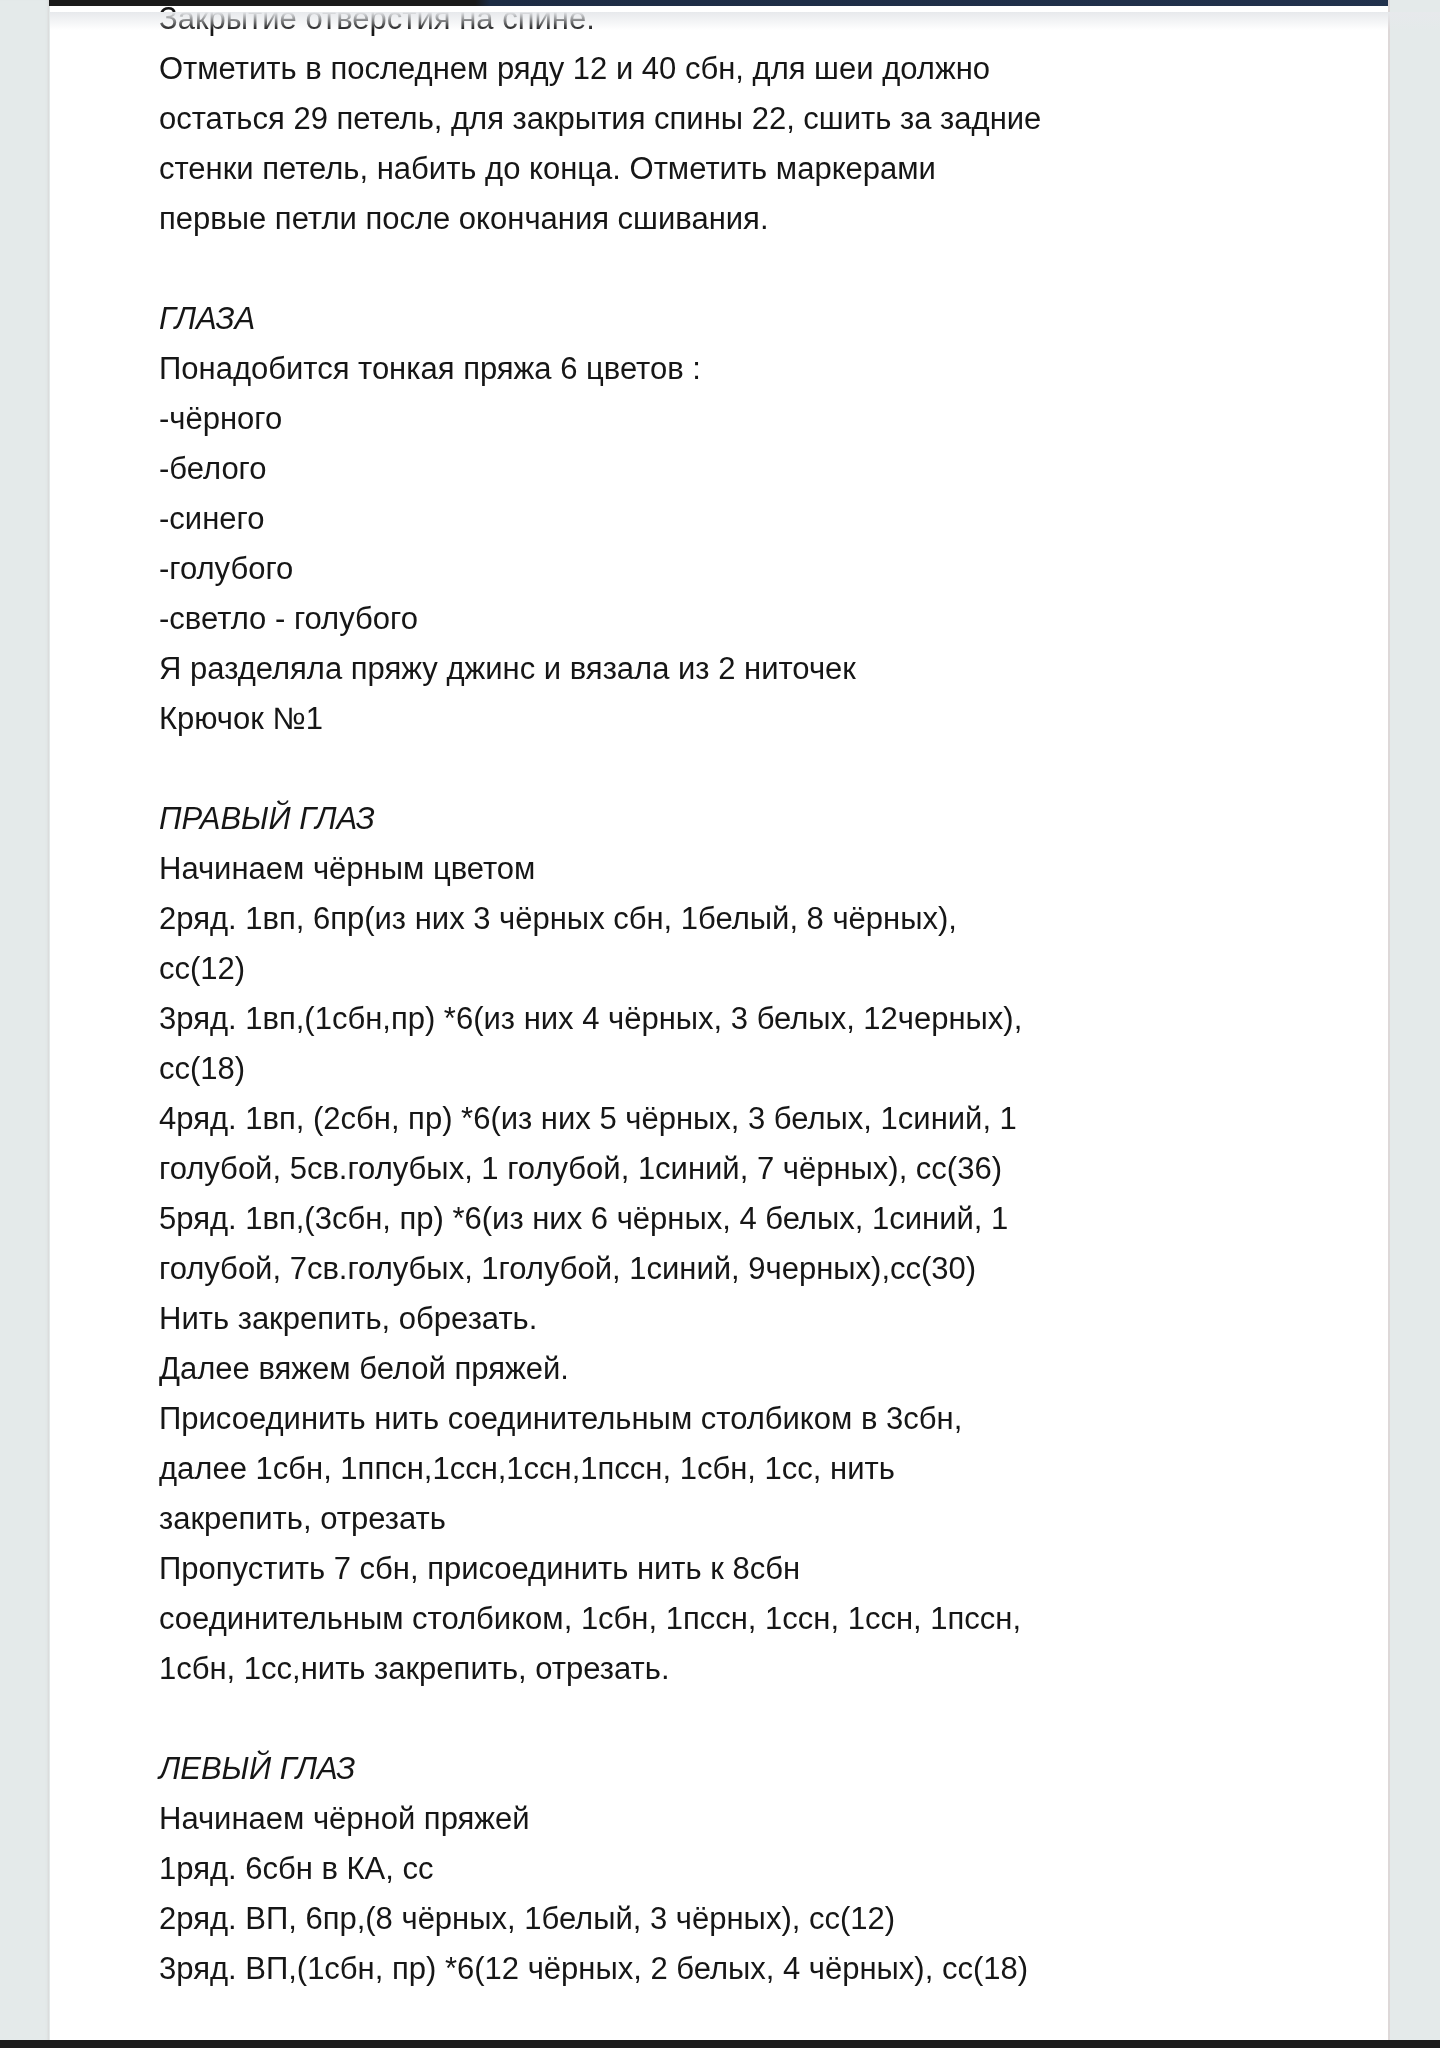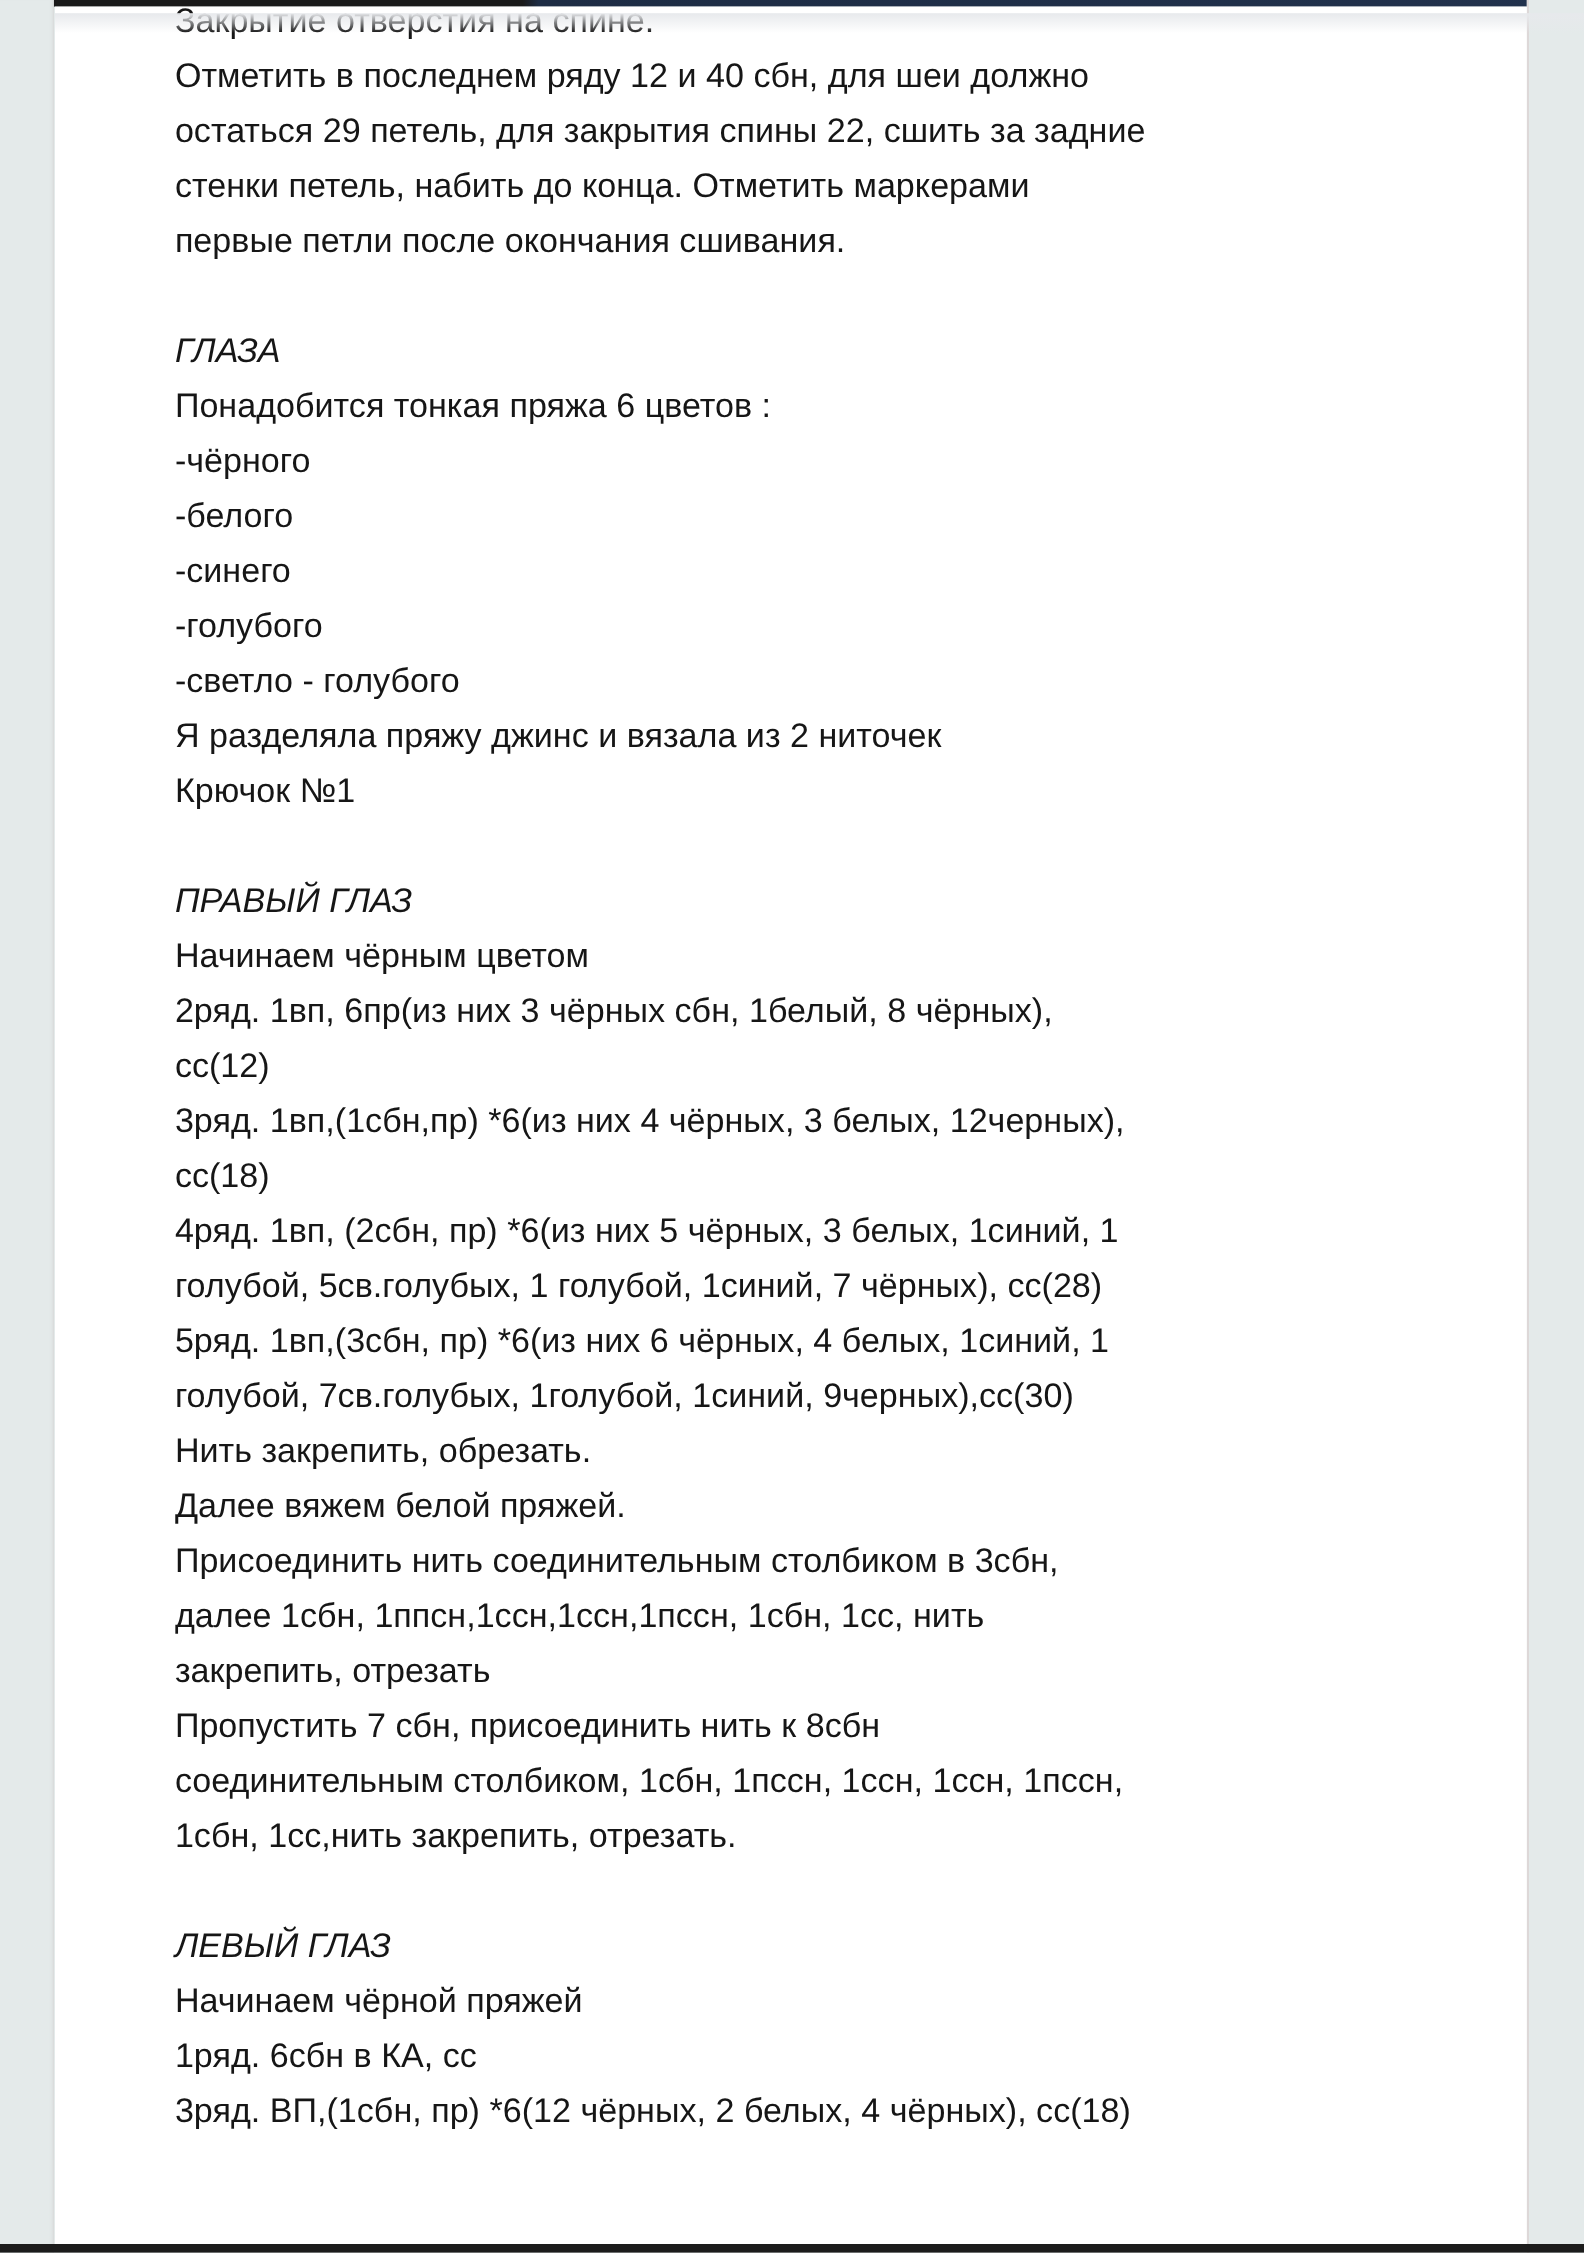--- a/index.html
+++ b/index.html
@@ -84,35 +84,36 @@
   <div class="blank"></div>
 
   <section>
     <div class="line heading">ПРАВЫЙ ГЛАЗ</div>
     <div class="line">Начинаем чёрным цветом</div>
     <div class="line">2ряд. 1вп, 6пр(из них 3 чёрных сбн, 1белый, 8 чёрных),</div>
     <div class="line">сс(12)</div>
     <div class="line">3ряд. 1вп,(1сбн,пр) *6(из них 4 чёрных, 3 белых, 12черных),</div>
     <div class="line">сс(18)</div>
     <div class="line">4ряд. 1вп, (2сбн, пр) *6(из них 5 чёрных, 3 белых, 1синий, 1</div>
-    <div class="line">голубой, 5св.голубых, 1 голубой, 1синий, 7 чёрных), сс(28)</div>
+    <div class="line">голубой, 5св.голубых, 1 голубой, 1синий, 7 чёрных), сс(36)</div>
     <div class="line">5ряд. 1вп,(3сбн, пр) *6(из них 6 чёрных, 4 белых, 1синий, 1</div>
     <div class="line">голубой, 7св.голубых, 1голубой, 1синий, 9черных),сс(30)</div>
     <div class="line">Нить закрепить, обрезать.</div>
     <div class="line">Далее вяжем белой пряжей.</div>
     <div class="line">Присоединить нить соединительным столбиком в 3сбн,</div>
     <div class="line">далее 1сбн, 1ппсн,1ссн,1ссн,1пссн, 1сбн, 1сс, нить</div>
     <div class="line">закрепить, отрезать</div>
     <div class="line">Пропустить 7 сбн, присоединить нить к 8сбн</div>
     <div class="line">соединительным столбиком, 1сбн, 1пссн, 1ссн, 1ссн, 1пссн,</div>
     <div class="line">1сбн, 1сс,нить закрепить, отрезать.</div>
   </section>
   <div class="blank"></div>
 
   <section>
     <div class="line heading">ЛЕВЫЙ ГЛАЗ</div>
     <div class="line">Начинаем чёрной пряжей</div>
     <div class="line">1ряд. 6сбн в КА, сс</div>
+    <div class="line">2ряд. ВП, 6пр,(8 чёрных, 1белый, 3 чёрных), сс(12)</div>
     <div class="line">3ряд. ВП,(1сбн, пр) *6(12 чёрных, 2 белых, 4 чёрных), сс(18)</div>
   </section>
 </div>
 
 <div class="bottombar"></div>
 
 </body></html>

